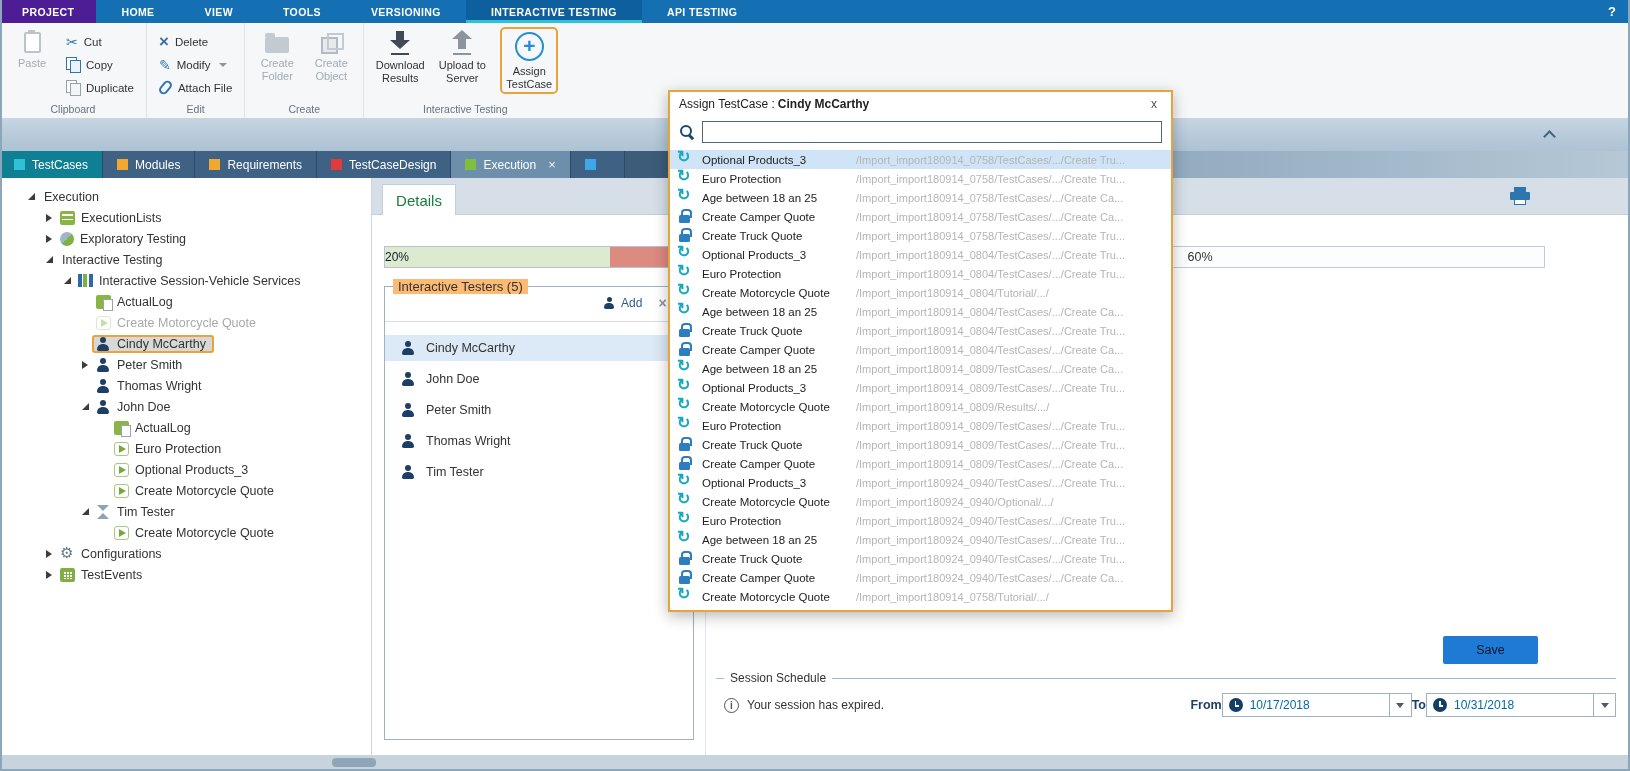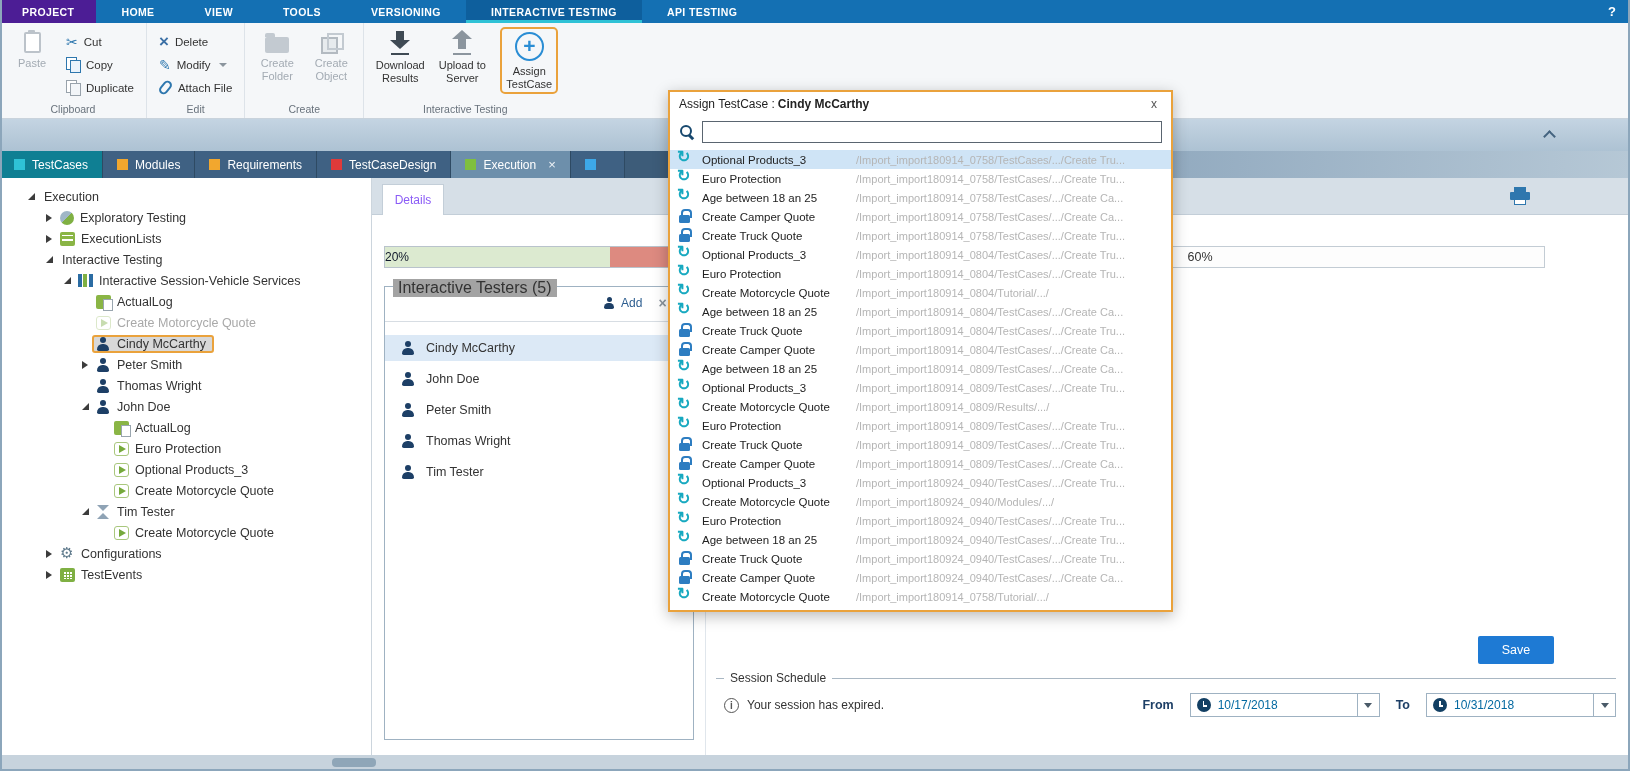--- a/index.html
+++ b/index.html
@@ -100,58 +100,58 @@
 .ic-explore{border-radius:50%;background:linear-gradient(135deg,#9fb6c6 50%,#7fb043 50%);height:14px;width:14px}
 .ic-session{background:linear-gradient(to right,#2b6ca3 0 4px,transparent 4px 5.5px,#7fb043 5.5px 9.5px,transparent 9.5px 11px,#2b6ca3 11px 15px);height:13px}
 .ic-hourglass::before{content:"";position:absolute;left:1px;top:0;border-left:6px solid transparent;border-right:6px solid transparent;border-top:6.5px solid #8fa3b5}
 .ic-hourglass::after{content:"";position:absolute;left:1px;bottom:0;border-left:6px solid transparent;border-right:6px solid transparent;border-bottom:6.5px solid #8fa3b5}
 .ic-gear::before{content:"\2699";color:#5f7a8c;font-size:15px;line-height:14px;position:absolute;left:0;top:-1px}
 .ic-calendar{background:#7fb043;border-radius:2px}
 .ic-calendar::after{content:"";position:absolute;left:3px;top:3px;right:3px;bottom:3px;background:#fff;background-image:linear-gradient(#7fb043 1px,transparent 1px),linear-gradient(90deg,#7fb043 1px,transparent 1px);background-size:3px 3px}
 
 
 .details-strip{position:absolute;left:372px;right:0;top:0;height:37px;background:#d6dfe7;border-bottom:1px solid #c3ced8}
-.details-tab{position:absolute;left:10px;top:6px;width:62px;height:31px;background:#fff;border:1px solid #c3ced8;border-bottom:none;display:flex;align-items:center;justify-content:center;font-size:12px;color:#8b5cf6;z-index:2;cursor:default}
+.details-tab{position:absolute;left:10px;top:6px;width:74px;height:31px;background:#fff;border:1px solid #c3ced8;border-bottom:none;display:flex;align-items:center;justify-content:center;font-size:15px;color:#15803d;z-index:2;cursor:default}
 .printer{position:absolute;right:100px;top:9px;width:20px;height:18px;cursor:default}
 .printer::before{content:"";position:absolute;left:4px;top:0;width:12px;height:5px;background:#2e77ae}
 .printer::after{content:"";position:absolute;left:0;top:5px;width:20px;height:8px;background:#2e77ae;border-radius:1px}
 .printer .paper{position:absolute;left:4px;top:11px;width:12px;height:7px;background:#fff;border:1px solid #2e77ae}
 
 
 .middle{position:absolute;left:372px;top:37px;width:333px;bottom:0;background:#fff}
 .bar20{position:absolute;left:12px;top:31px;width:310px;height:22px;border:1px solid #b9c3cc;display:flex;font-size:12px;overflow:hidden}
 .seg-green{flex:0 0 73%;background:#dcead0;display:flex;align-items:center;justify-content:flex-start;color:#0f172a}
 .seg-red{flex:1;background:#dd8a80}
 .testers{position:absolute;left:12px;top:71px;width:310px;bottom:15px;border:1px solid #9fb2c2;background:#fff}
-.testers-legend{position:absolute;left:8px;top:-8px;background:#a3a3a3;padding:0 5px;font-size:16px;color:#333}
+.testers-legend{position:absolute;left:8px;top:-8px;background:#fdba74;padding:0 5px;font-size:13px;color:#333}
 .testers-actions{position:absolute;right:6px;top:9px;display:flex;gap:16px;align-items:center;font-size:12px;color:#2c5d8f}
 .taction{display:flex;align-items:center;gap:5px;cursor:default}
 .mini-person{position:relative;width:13px;height:13px}
 .mini-person::before{content:"";position:absolute;left:3.5px;top:0;width:5px;height:5px;background:#1d3f66;border-radius:50%}
 .mini-person::after{content:"";position:absolute;left:1px;top:6px;width:10px;height:6px;background:#1d3f66;border-radius:5px 5px 2px 2px}
 .mini-x{color:#8b959e;font-size:14px;font-weight:700;line-height:12px}
 .testers-sep{position:absolute;left:0;right:0;top:34px;border-top:1px solid #d7dde3}
 .testers-list{position:absolute;left:0;right:0;top:40px;bottom:0;padding-top:8px;overflow:hidden}
 .tester-row{display:flex;align-items:center;gap:11px;height:26px;margin-bottom:5px;padding-left:16px;font-size:12.5px;color:#333;cursor:default}
 .tester-row.selected{background:#dce9f6}
 .tester-icon{position:relative;width:14px;height:14px;flex:0 0 auto}
 .tester-icon::before{content:"";position:absolute;left:4px;top:0;width:6px;height:6px;background:#1d3f66;border-radius:50%}
 .tester-icon::after{content:"";position:absolute;left:1px;top:7px;width:12px;height:7px;background:#1d3f66;border-radius:6px 6px 2px 2px}
 
 
 .rightp{position:absolute;left:705px;top:37px;right:0;bottom:0;background:#fff;border-left:1px solid #e0e6ec}
 .bar60{position:absolute;left:8px;top:31px;right:85px;height:22px;border:1px solid #c3ccd4;background:#fdfdfd;font-size:12.5px;color:#333}
 .bar60 .lbl{position:absolute;left:57%;top:3px}
-.savebtn{position:absolute;right:76px;bottom:91px;width:76px;height:28px;background:#1e7ad4;color:#ffffff;font-size:12.5px;display:flex;align-items:center;justify-content:center;border-radius:2px;cursor:default}
+.savebtn{position:absolute;right:92px;bottom:91px;width:95px;height:28px;background:#1e7ad4;color:#0f172a;font-size:12.5px;display:flex;align-items:center;justify-content:center;border-radius:2px;cursor:default}
 .schedule{position:absolute;left:10px;right:14px;bottom:14px;height:63px;border-top:1px solid #a9b7c3}
 .schedule-legend{position:absolute;left:8px;top:-8px;background:#fff;padding:0 6px;font-size:12px;color:#333}
 .schedule-row{position:absolute;left:8px;right:0;top:14px;display:flex;align-items:center}
 .info-icon{width:15px;height:15px;border:1.5px solid #555;border-radius:50%;color:#555;font-size:10px;display:flex;align-items:center;justify-content:center;font-weight:700;flex:0 0 auto}
 .expired-msg{margin-left:8px;font-size:12px;color:#333}
-.date-group{margin-left:auto;display:flex;align-items:center;gap:16px}
+.date-group{margin-left:auto;display:flex;align-items:center;gap:0}
 .flabel{font-size:12.5px;font-weight:700;color:#1d3f66}
 .datebox{width:190px;height:24px;border:1px solid #9fb2c2;display:flex;align-items:center;background:#fff;cursor:default}
 .clock{width:14px;height:14px;border-radius:50%;background:#123f63;margin-left:6px;position:relative;flex:0 0 auto}
 .clock::before{content:"";position:absolute;left:6px;top:3px;width:1.5px;height:5px;background:#fff}
 .clock::after{content:"";position:absolute;left:6px;top:7px;width:4px;height:1.5px;background:#fff}
 .dateval{font-size:12px;color:#0369a1;margin-left:7px;flex:1}
 .dd{width:22px;align-self:stretch;border-left:1px solid #9fb2c2;display:flex;align-items:center;justify-content:center;cursor:default}
 .dd::before{content:"";border-left:4px solid transparent;border-right:4px solid transparent;border-top:5px solid #4a5a68}
 
 
@@ -355,30 +355,30 @@
           <span class="arrow a-exp"></span>
           <span class="tgroup">
             <span class="ticon ic-none"></span>
             <span class="tlabel">Execution</span>
           </span>
         </div>
 
         <div class="tree-item lvl1">
           <span class="arrow a-col"></span>
           <span class="tgroup">
+            <span class="ticon ic-execlists"></span>
+            <span class="tlabel">ExecutionLists</span>
+          </span>
+        </div>
+
+        <div class="tree-item lvl1">
+          <span class="arrow a-col"></span>
+          <span class="tgroup">
             <span class="ticon ic-explore"></span>
             <span class="tlabel">Exploratory Testing</span>
-          </span>
-        </div>
-
-        <div class="tree-item lvl1">
-          <span class="arrow a-col"></span>
-          <span class="tgroup">
-            <span class="ticon ic-execlists"></span>
-            <span class="tlabel">ExecutionLists</span>
           </span>
         </div>
 
         <div class="tree-item lvl1">
           <span class="arrow a-exp"></span>
           <span class="tgroup">
             <span class="ticon ic-none"></span>
             <span class="tlabel">Interactive Testing</span>
           </span>
         </div>
@@ -712,21 +712,21 @@
 
         <div class="tcrow">
           <span class="tcicon ic-refresh"></span>
           <span class="tcname">Optional Products_3</span>
           <span class="tcpath">/Import_import180924_0940/TestCases/.../Create Tru...</span>
         </div>
 
         <div class="tcrow">
           <span class="tcicon ic-refresh"></span>
           <span class="tcname">Create Motorcycle Quote</span>
-          <span class="tcpath">/Import_import180924_0940/Modules/.../</span>
+          <span class="tcpath">/Import_import180924_0940/Optional/.../</span>
         </div>
 
         <div class="tcrow">
           <span class="tcicon ic-refresh"></span>
           <span class="tcname">Euro Protection</span>
           <span class="tcpath">/Import_import180924_0940/TestCases/.../Create Tru...</span>
         </div>
 
         <div class="tcrow">
           <span class="tcicon ic-refresh"></span>

